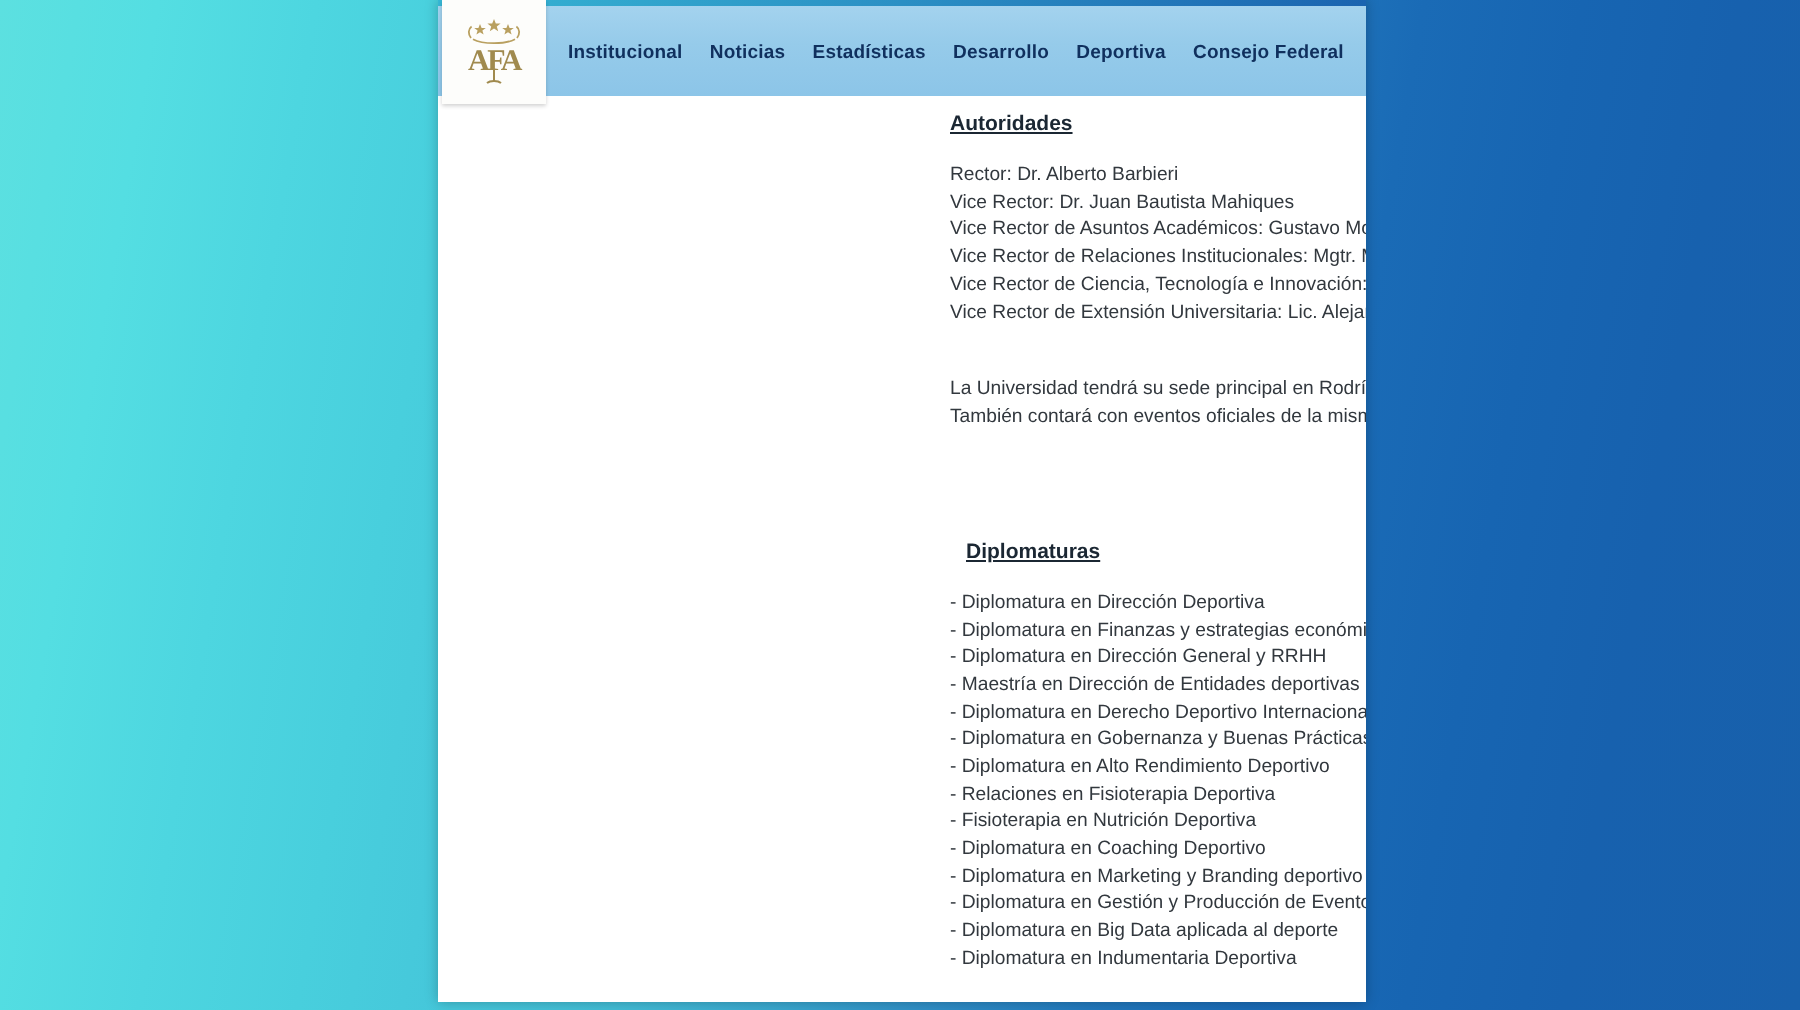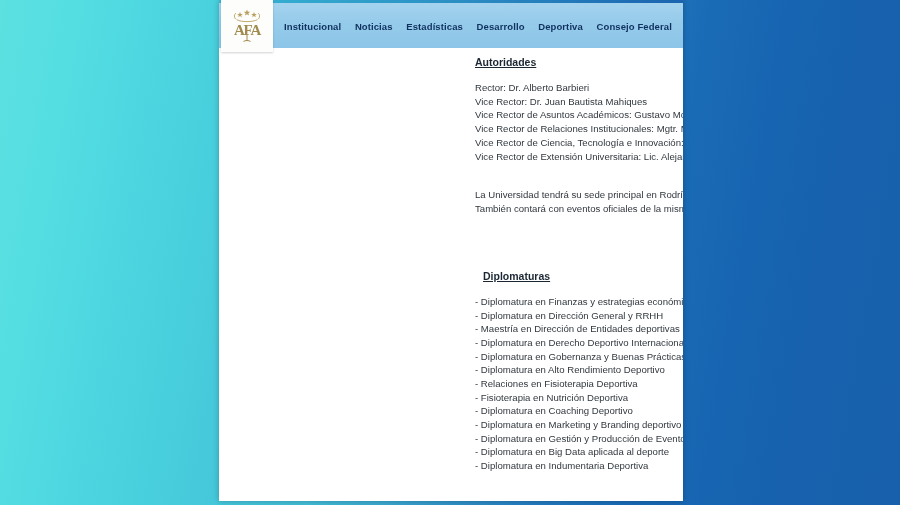--- a/index.html
+++ b/index.html
@@ -203,20 +203,21 @@
 
       <div class="blk-para">
         <div class="para">La Universidad tendrá su sede principal en Rodríguez Peña 653, entre Viamonte y Tucumán. También contará con eventos oficiales de la misma en el Predio Lionel Andrés Messi de Ezeiza.</div>
       </div>
 
       <div class="blk-diplomaturas">
         <div class="sec-heading">Diplomaturas</div>
       </div>
 
       <div class="blk-diplist">
+        <div class="dip-line">- Diplomatura en Dirección Deportiva</div>
         <div class="dip-line">- Diplomatura en Finanzas y estrategias económicas del deporte</div>
         <div class="dip-line">- Diplomatura en Dirección General y RRHH</div>
         <div class="dip-line">- Maestría en Dirección de Entidades deportivas</div>
         <div class="dip-line">- Diplomatura en Derecho Deportivo Internacional</div>
         <div class="dip-line">- Diplomatura en Gobernanza y Buenas Prácticas en Asociaciones Civiles Deportivas</div>
         <div class="dip-line">- Diplomatura en Alto Rendimiento Deportivo</div>
         <div class="dip-line">- Relaciones en Fisioterapia Deportiva</div>
         <div class="dip-line">- Fisioterapia en Nutrición Deportiva</div>
         <div class="dip-line">- Diplomatura en Coaching Deportivo</div>
         <div class="dip-line">- Diplomatura en Marketing y Branding deportivo</div>

